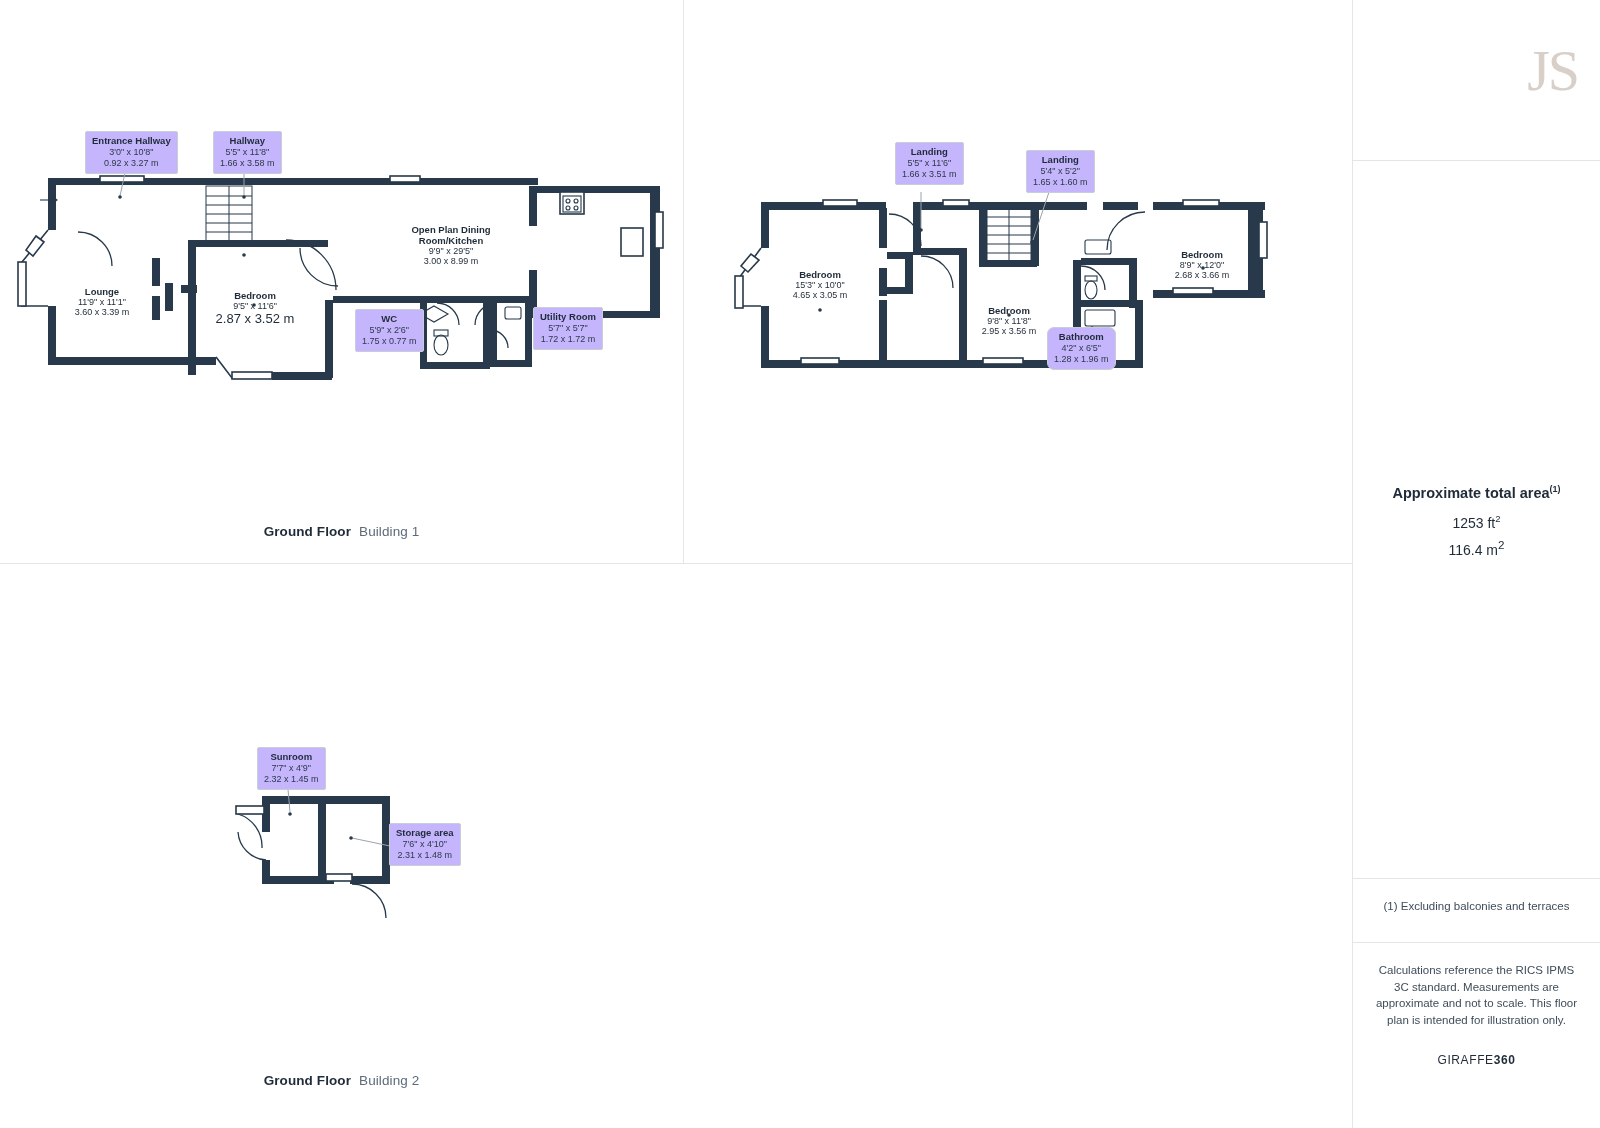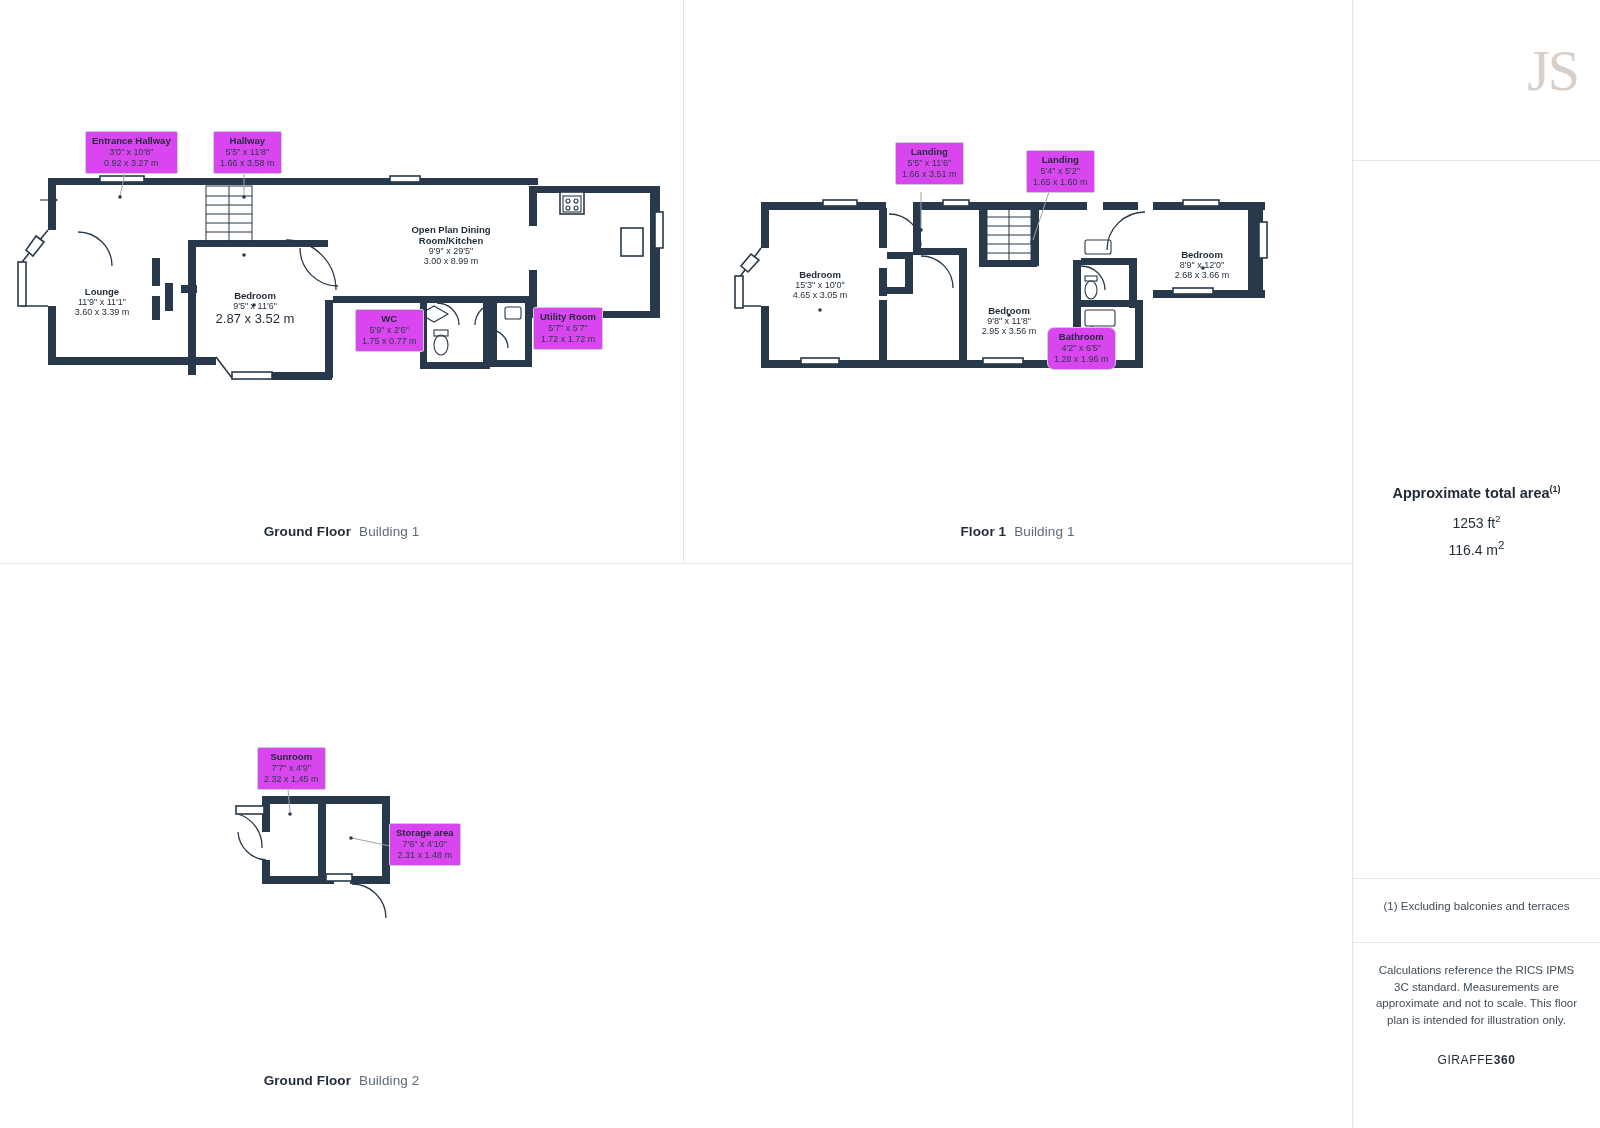--- a/index.html
+++ b/index.html
@@ -48,21 +48,21 @@
 
   .footnote { position:absolute; top:900px; left:14px; right:14px; text-align:center;
     font-size:11.5px; color:#3f4d5a; }
   .disclaimer { position:absolute; top:962px; left:18px; right:18px; text-align:center;
     font-size:11.5px; color:#3f4d5a; line-height:1.45; }
   .brand { position:absolute; top:1053px; left:0; right:0; text-align:center;
     font-size:12px; letter-spacing:.6px; color:#1f2b38; }
   .brand b { font-weight:bold; }
 
   .lbl {
-    position:absolute; background:#d946ef;
+    position:absolute; background:#c4b5fd;
     border:1px solid #c9ced4; border-radius:2px;
     padding:3px 6px 4px; text-align:center; line-height:1.25;
     white-space:nowrap;
   }
   .lbl .nm { font-size:9.5px; font-weight:bold; color:#1f2b38; }
   .lbl .d1 { font-size:9px; color:#2d3a47; }
   .lbl .d2 { font-size:9px; color:#2d3a47; }
 
   svg.plan { position:absolute; left:0; top:0; overflow:visible; }
 </style>
@@ -363,23 +363,20 @@
         <div style="font-size:9.5px;font-weight:bold;">Bedroom</div>
         <div style="font-size:9px;">8'9" x 12'0"</div>
         <div style="font-size:9px;">2.68 x 3.66 m</div>
       </div>
       <div class="lbl" style="left:364px; top:327px;border-radius:7px;">
         <div class="nm">Bathroom</div>
         <div class="d1">4'2" x 6'5"</div>
         <div class="d2">1.28 x 1.96 m</div>
       </div>
 
-      <div class="cell-caption" style="top:524px;">
-        <span class="strong">Floor 1</span><span class="light">Building 1</span>
-      </div>
     </div>
 
     <div class="cell" style="left:0; top:564px; width:683px; height:564px;">
 
       <svg class="plan" width="683" height="470" viewBox="0 0 683 470">
         <g fill="#27394a">
           <rect x="262" y="232" width="128" height="8"></rect>
           <rect x="262" y="232" width="8" height="36"></rect>
           <rect x="262" y="296" width="8" height="24"></rect>
           <rect x="262" y="312" width="72" height="8"></rect>

